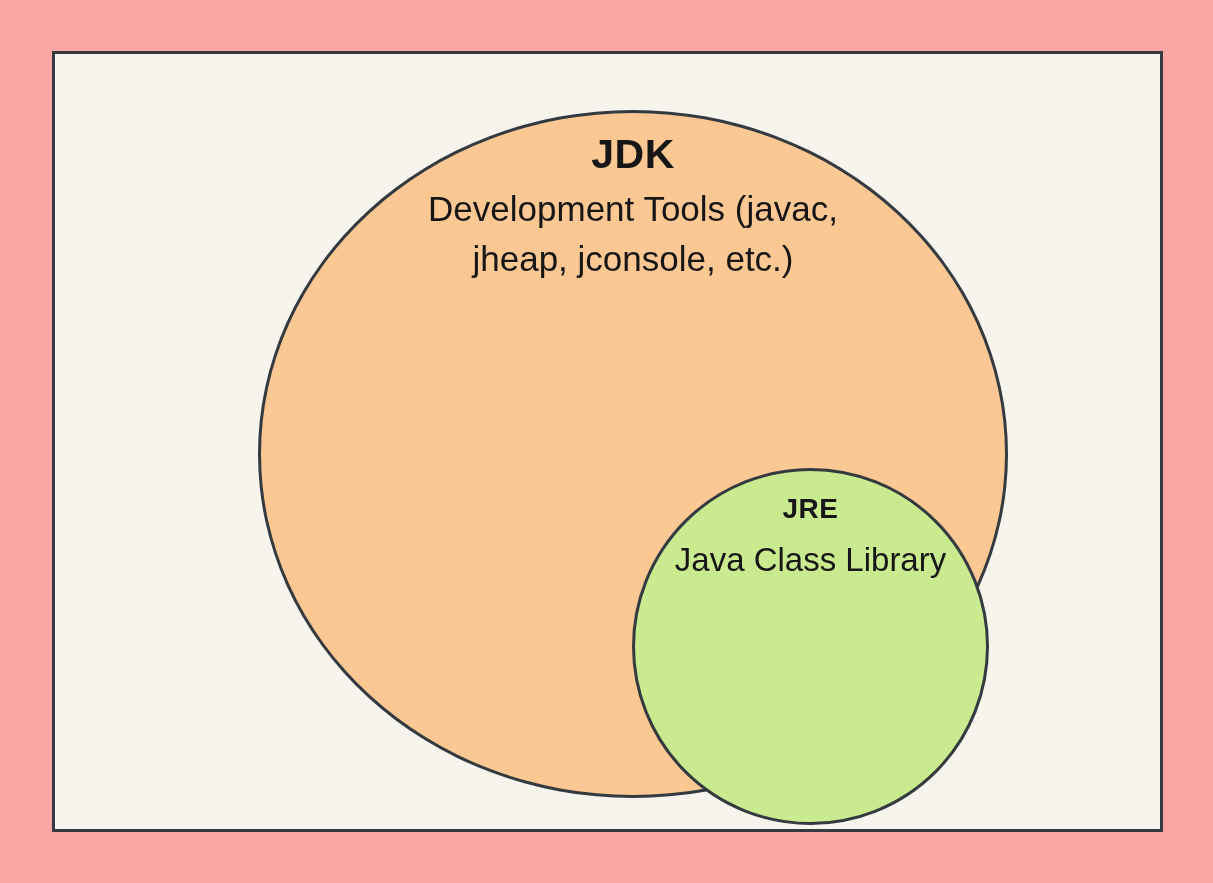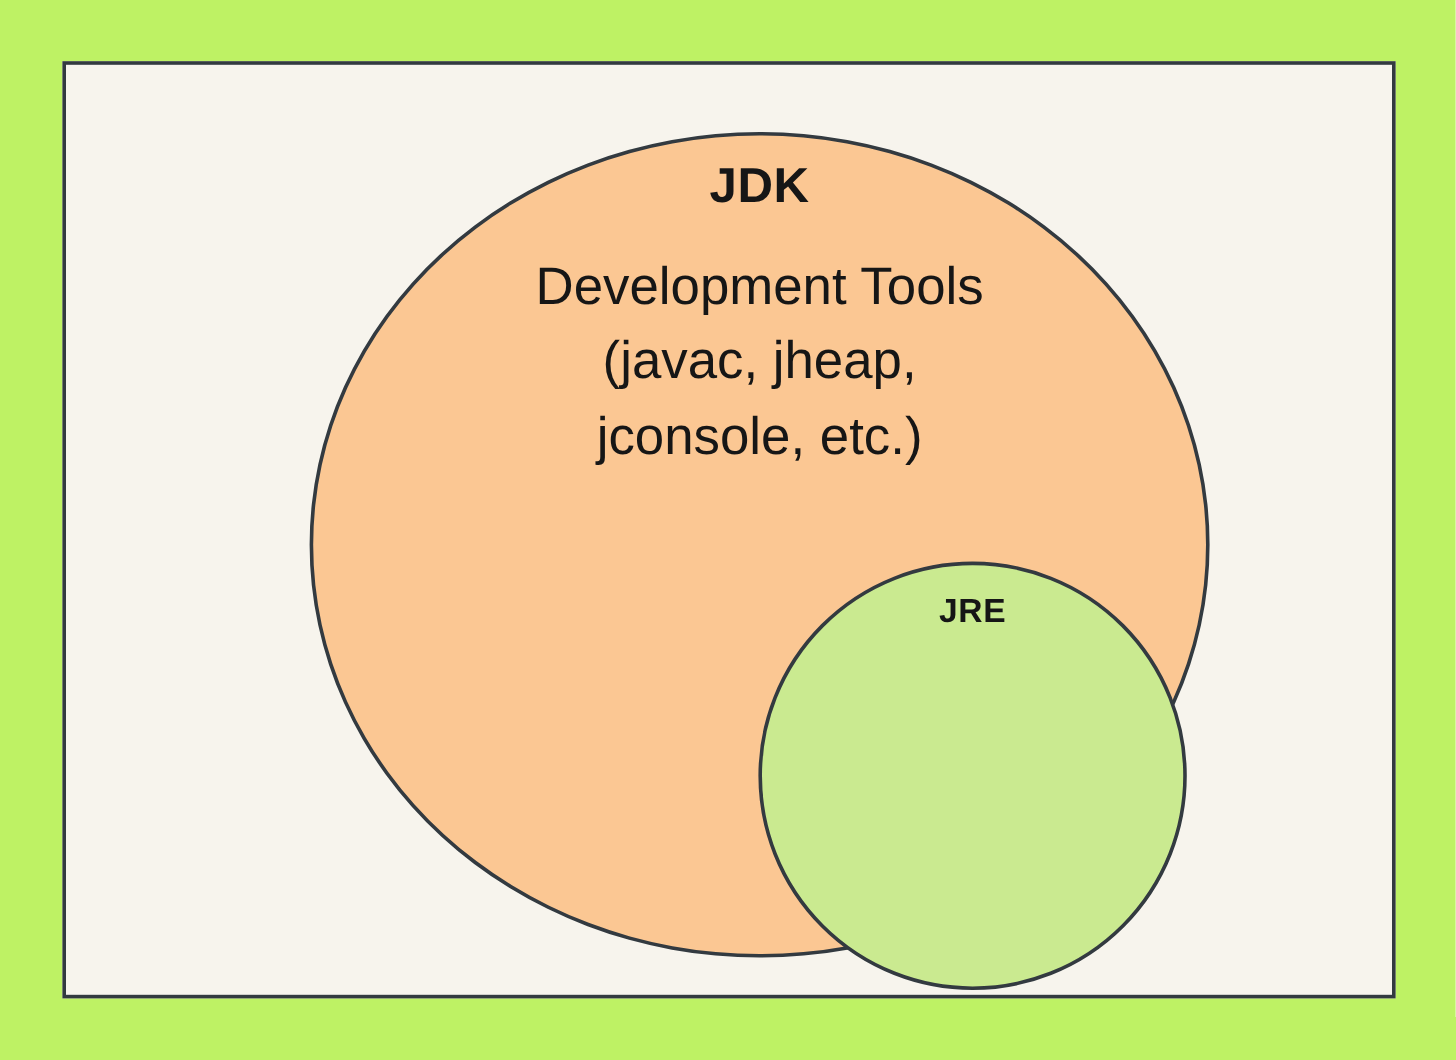--- a/index.html
+++ b/index.html
@@ -10,21 +10,21 @@
   body {
     width: 1213px;
     height: 883px;
     font-family: "Liberation Sans", sans-serif;
     overflow: hidden;
   }
   #canvas {
     position: relative;
     width: 1213px;
     height: 883px;
-    background: #bef264;
+    background: #fca5a5;
   }
   #diagram-frame {
     position: absolute;
     left: 52px;
     top: 51px;
     width: 1105px;
     height: 775px;
     background: #f7f4ed;
     border: 3px solid #333a40;
     box-sizing: content-box;
@@ -67,22 +67,22 @@
   .body-text {
     color: #161616;
     text-align: center;
     line-height: 1.42;
   }
   #jdk-title {
     font-size: 41px;
     margin-top: 21px;
   }
   #jdk-body {
-    font-size: 44px;
-    margin-top: 33px;
+    font-size: 35px;
+    margin-top: 9px;
     width: 420px;
   }
   #jre-title {
     font-size: 28px;
     margin-top: 24px;
   }
   #jre-body {
     font-size: 33px;
     margin-top: 14px;
     width: 290px;
@@ -94,18 +94,19 @@
 <div id="canvas">
 
   <div id="diagram-frame">
 
     <div class="circle" id="jdk-circle">
       <div class="title" id="jdk-title">JDK</div>
       <div class="body-text" id="jdk-body">Development Tools (javac, jheap, jconsole, etc.)</div>
 
       <div class="circle" id="jre-circle">
         <div class="title" id="jre-title">JRE</div>
+        <div class="body-text" id="jre-body">Java Class Library</div>
 
       </div>
     </div>
 
   </div>
 </div>
 
 </body></html>

